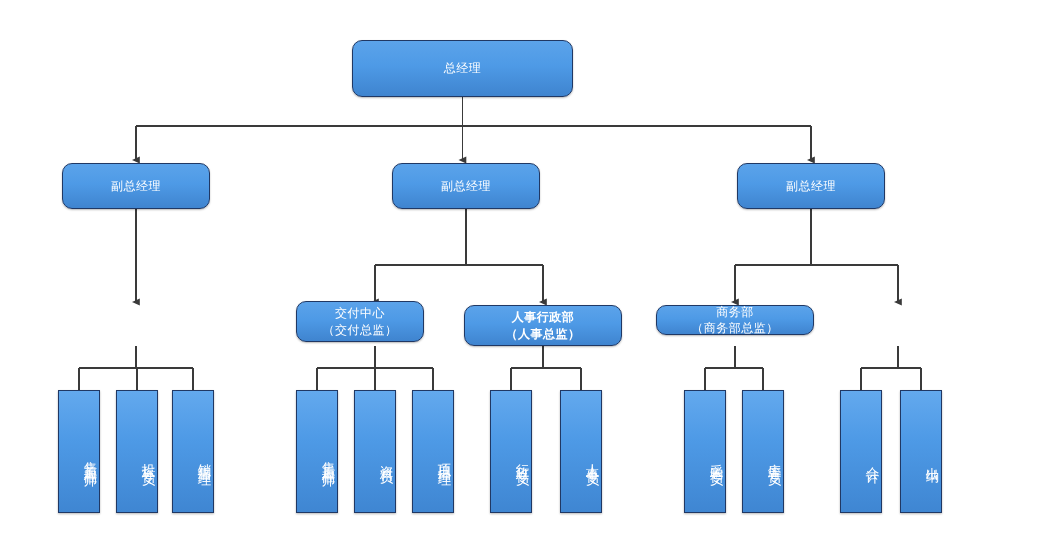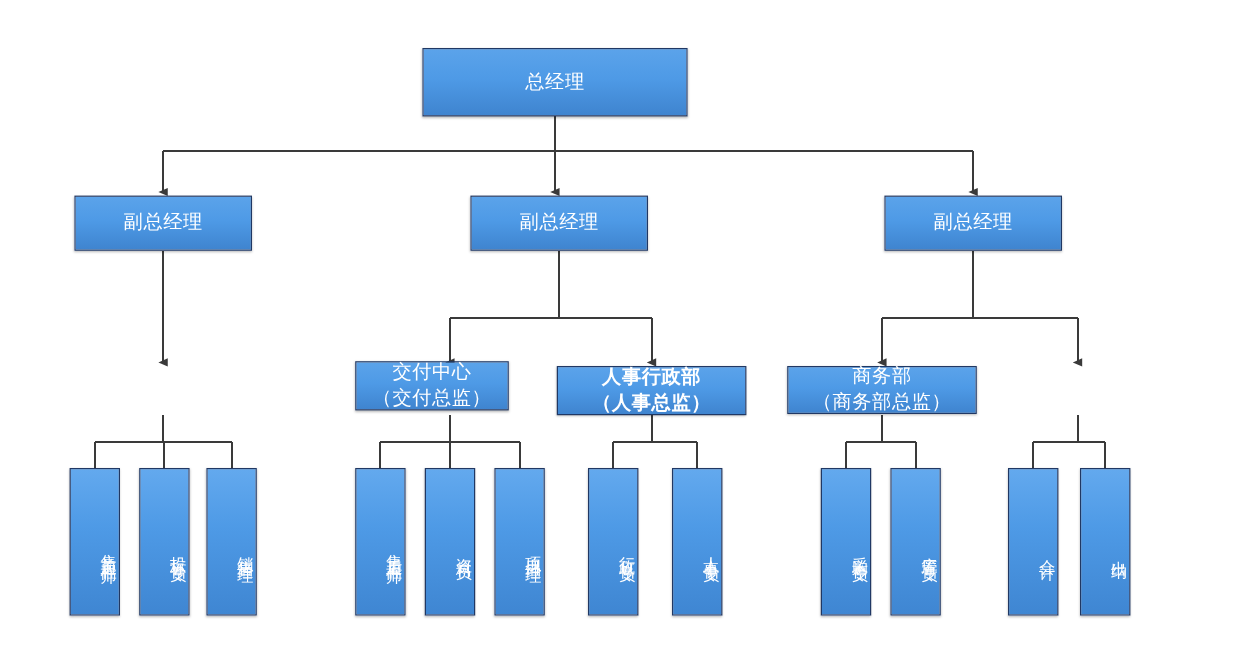--- a/index.html
+++ b/index.html
@@ -38,21 +38,22 @@
     line-height: 1.35;
     letter-spacing: 0.5px;
     box-shadow: 0 1px 2px rgba(0,0,0,0.28);
     z-index: 2;
   }
   .node-label {
     display: block;
     white-space: pre-line;
   }
   .node.h {
-    font-size: 16px;
+    font-size: 12px;
+    border-radius: 10px;
   }
   .node.leaf {
     font-size: 13.5px;
     writing-mode: vertical-rl;
     text-orientation: upright;
     letter-spacing: 3px;
     padding-top: 14px;
     align-items: flex-start;
     justify-content: center;
     background: linear-gradient(to bottom, #63a9ee 0%, #4e9ae6 40%, #3f86d2 100%);
@@ -141,21 +142,21 @@
   </div>
 
   <div class="node h" style="left:296px; top:301px; width:128px; height:41px;">
     <span class="node-label">交付中心
 （交付总监）</span>
   </div>
   <div class="node h" style="left:464px; top:305px; width:158px; height:41px;font-weight:bold;">
     <span class="node-label">人事行政部
 （人事总监）</span>
   </div>
-  <div class="node h" style="left:656px; top:305px; width:158px; height:40px;">
+  <div class="node h" style="left:656px; top:305px; width:158px; height:30px;">
     <span class="node-label">商务部
 （商务部总监）</span>
   </div>
 
   <div class="node leaf" style="left:58px; top:390px; width:42px; height:123px;">
     <span class="node-label">售前工程师</span>
   </div>
   <div class="node leaf" style="left:116px; top:390px; width:42px; height:123px;">
     <span class="node-label">投标专员</span>
   </div>

